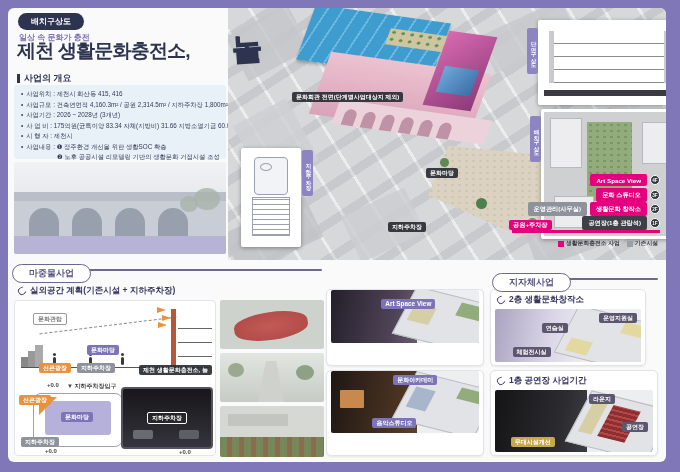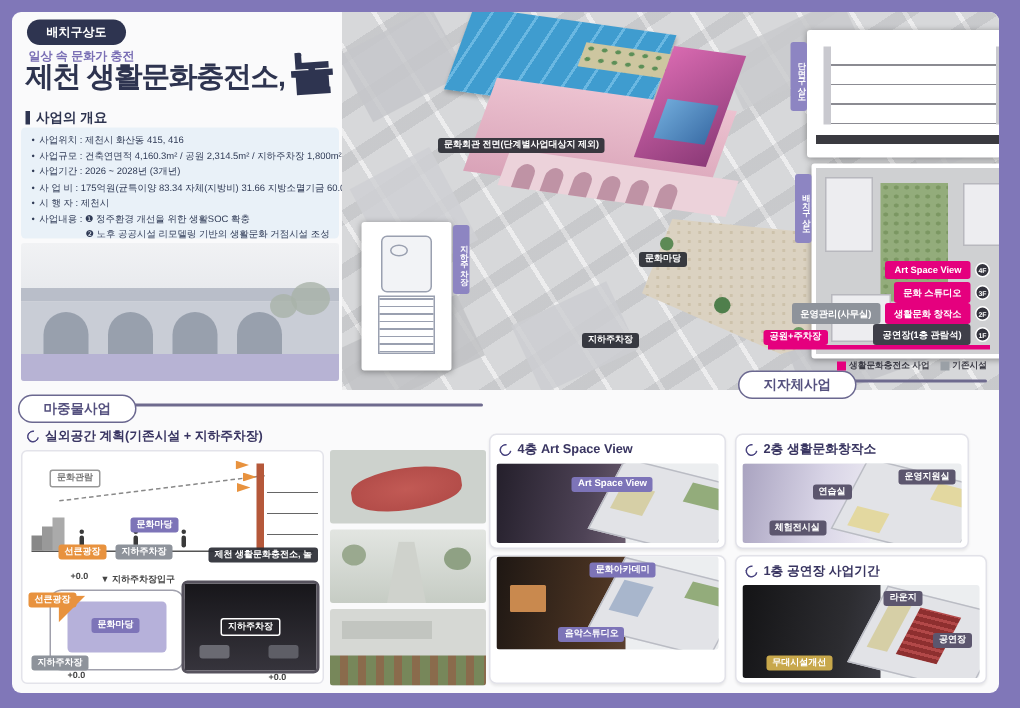--- a/index.html
+++ b/index.html
@@ -3,21 +3,21 @@
 <meta charset="utf-8">
 <style>
   * { margin:0; padding:0; box-sizing:border-box; }
   body { font-family:"Liberation Sans","DejaVu Sans",sans-serif; }
   .poster { position:relative; width:680px; height:472px; background:#8077b8; overflow:hidden; }
   .inner { position:absolute; left:8px; top:8px; width:658px; height:454px; background:#fafafb; border-radius:6px; overflow:hidden; }
 
   
   .badge { position:absolute; left:10px; top:5px; background:#2e3450; color:#fff; font-size:8px; font-weight:700; padding:3px 13px; border-radius:9px; z-index:8; }
   .tagline { position:absolute; left:11px; top:24px; font-size:8px; font-weight:800; color:#7a6fb5; z-index:8; }
-  .title-row { position:absolute; left:9px; top:27px; display:flex; align-items:flex-end; z-index:8; }
+  .title-row { position:absolute; left:9px; top:27px; display:flex; align-items:flex-end; z-index:8;gap:39px; }
   .title { font-size:19px; font-weight:800; color:#2e3450; letter-spacing:-0.8px; }
   .accent { font-size:30px; font-weight:800; color:#ffd400; -webkit-text-stroke:1.3px #2e3450; line-height:.95; margin-left:3px; transform:rotate(-4deg); }
   .sec-head { position:absolute; left:9px; top:64px; display:flex; align-items:center; gap:4px; }
   .sec-head .bar { width:3px; height:9px; background:#2e3450; }
   .sec-head span { font-size:9px; font-weight:800; color:#2e3450; }
   .overview { position:absolute; left:6px; top:77px; width:212px; height:74px; background:#e9f1f8; border-radius:3px; padding:4px 7px; }
   .overview li { list-style:none; font-size:6.3px; color:#2f3a55; line-height:1.68; white-space:nowrap; }
   .overview li::before { content:"•"; margin-right:3px; color:#2f3a55; }
   .overview li.nobull::before { content:""; margin:0; }
   .overview li.nobull { padding-left:36px; }
@@ -285,24 +285,20 @@
         <div class="tree" style="left:8px; top:10px; width:16px; height:14px; background:#9aa98f;"></div>
         <div class="tree" style="right:10px; top:12px; width:18px; height:15px; background:#8fa184;"></div>
       </div>
       <div class="render" style="background:#d6d8d4; height:51px;">
         <div style="position:absolute; left:0; right:0; bottom:0; height:20px; background:repeating-linear-gradient(90deg,#77875a 0 7px,#8a6b4c 7px 12px);"></div>
         <div style="position:absolute; left:8px; top:8px; width:60px; height:12px; background:#c2c5c0;"></div>
       </div>
     </div>
 
     <div class="card" style="left:318px; top:281px; width:158px; height:77px;">
-      <div class="card-title">
-        <span class="ci"></span>
-        <span>4층 Art Space View</span>
-      </div>
       <div class="card-img">
         <div class="ph" style="background:linear-gradient(100deg,#241f2b,#4e4356 70%,#6a5c6e);"></div>
         <div class="axon">
           <div class="patch" style="right:4px; top:4px; width:30px; height:14px; background:#93ac7b;"></div>
           <div class="patch" style="left:6px; top:16px; width:22px; height:18px; background:#d6cfa6;"></div>
         </div>
         <div class="tag t-purple" style="left:34%; top:9px; font-size:6.4px;">Art Space View</div>
       </div>
     </div>
 
@@ -313,21 +309,21 @@
         </div>
         <div class="axon" style="top:8px;">
           <div class="patch" style="right:6px; top:4px; width:28px; height:12px; background:#93ac7b;"></div>
           <div class="patch" style="left:6px; top:14px; width:20px; height:22px; background:#a8b6cc;"></div>
         </div>
         <div class="tag t-purple" style="left:42%; top:4px;">문화아카데미</div>
         <div class="tag t-purple" style="left:28%; bottom:5px;">음악스튜디오</div>
       </div>
     </div>
 
-    <div class="pill-line" style="left:484px; top:238px; width:166px;">
+    <div class="pill-line" style="left:484px; top:263px; width:166px;">
       <span class="sline"></span>
       <span class="pill">지자체사업</span>
     </div>
 
     <div class="card" style="left:482px; top:281px; width:156px; height:77px;">
       <div class="card-title">
         <span class="ci"></span>
         <span>2층 생활문화창작소</span>
       </div>
       <div class="card-img">

